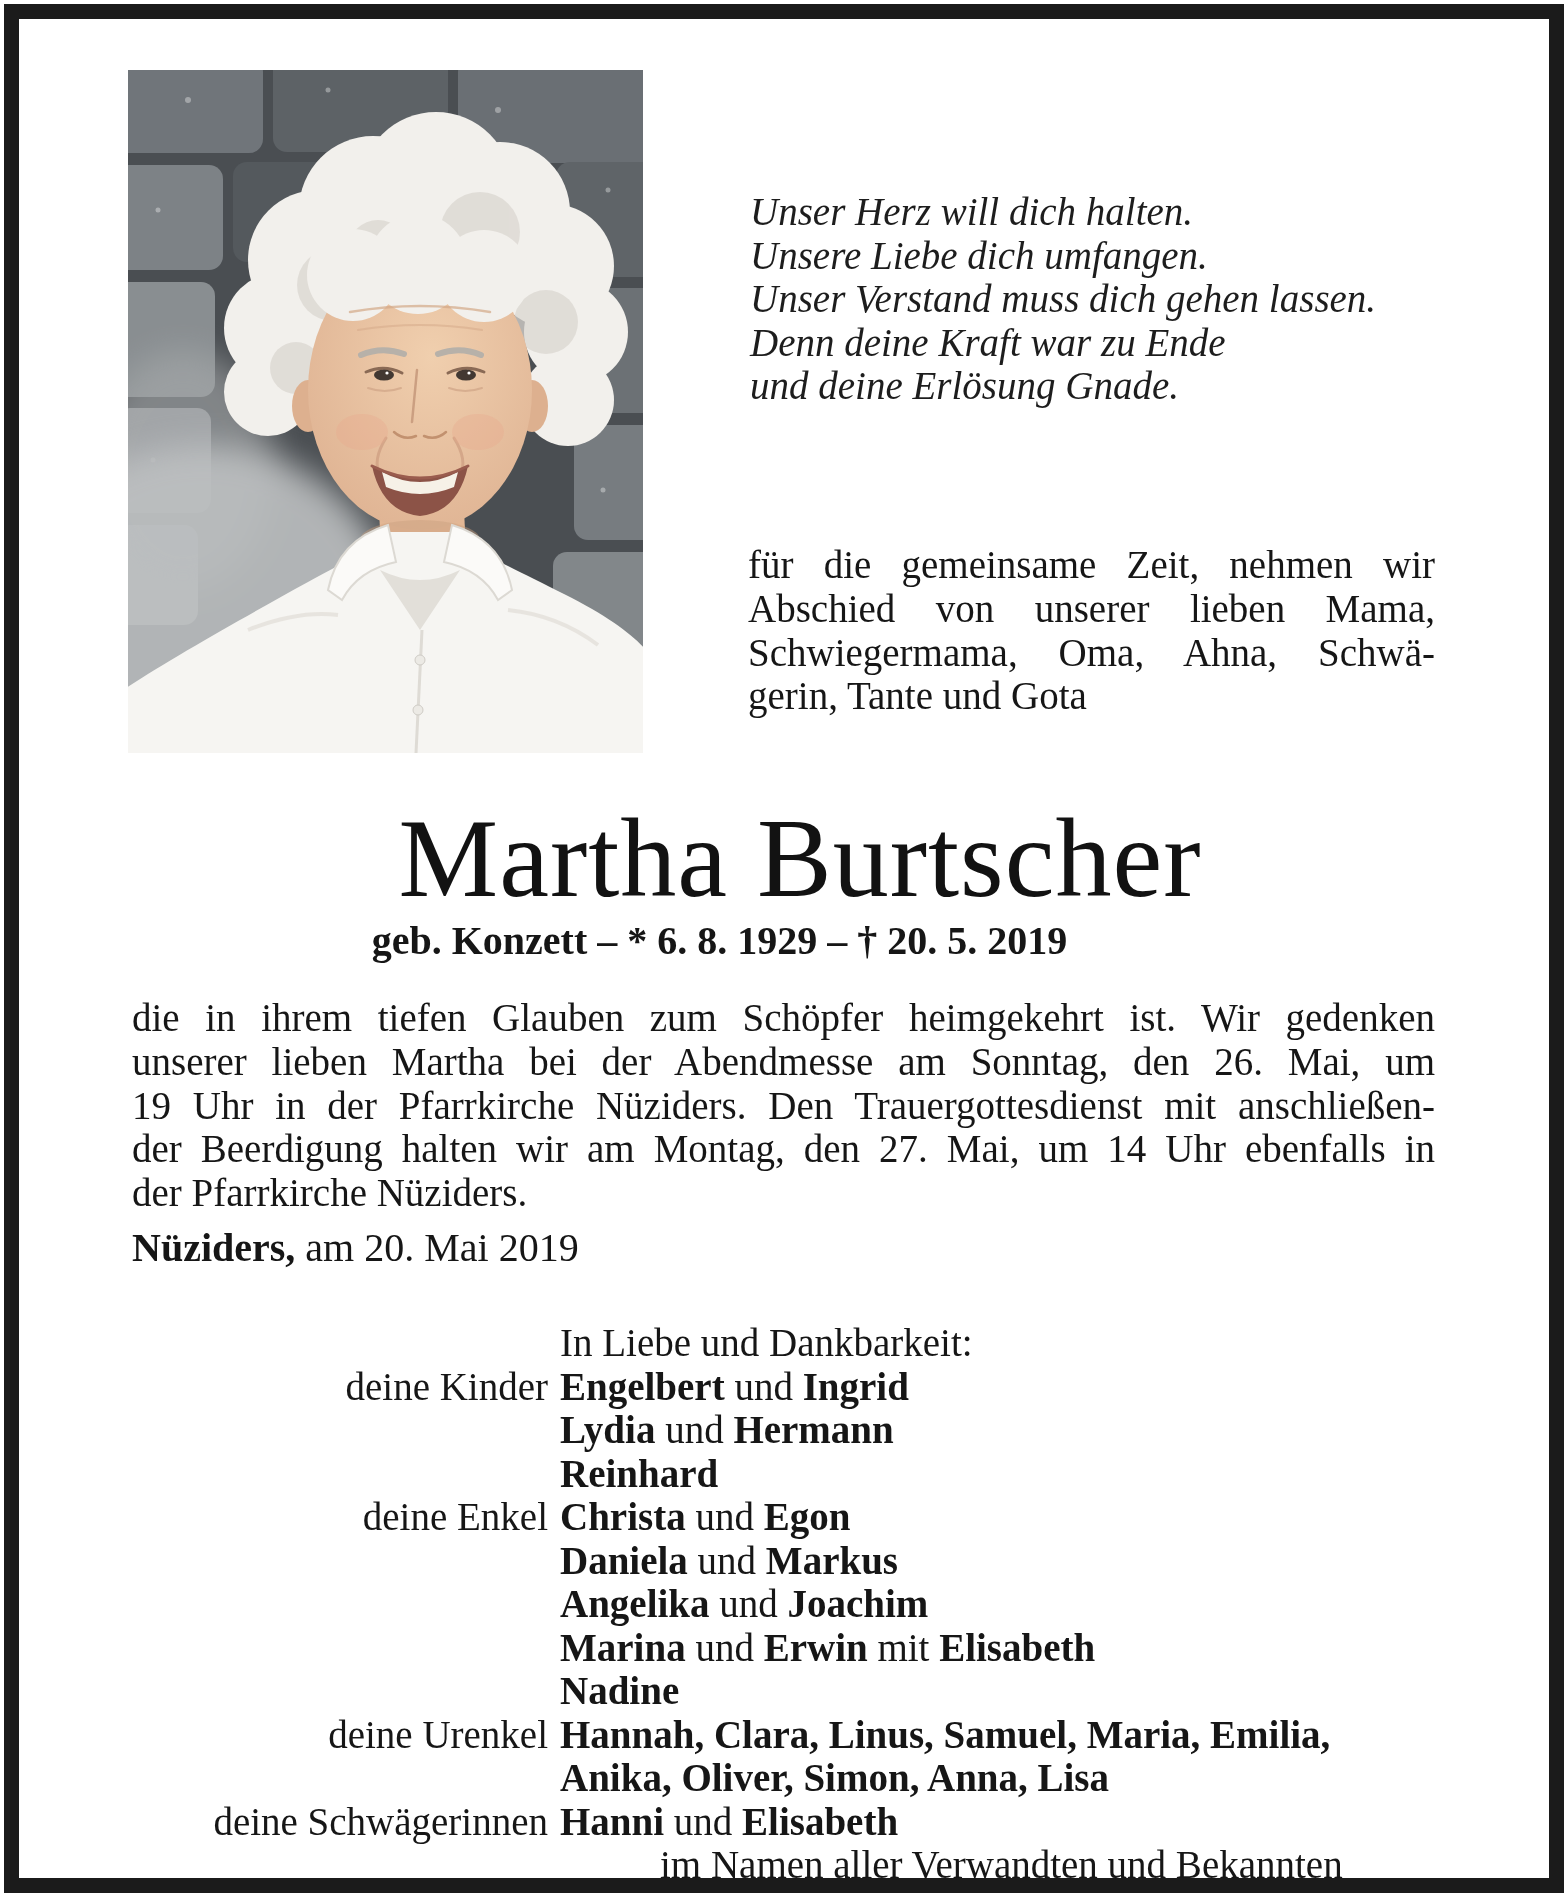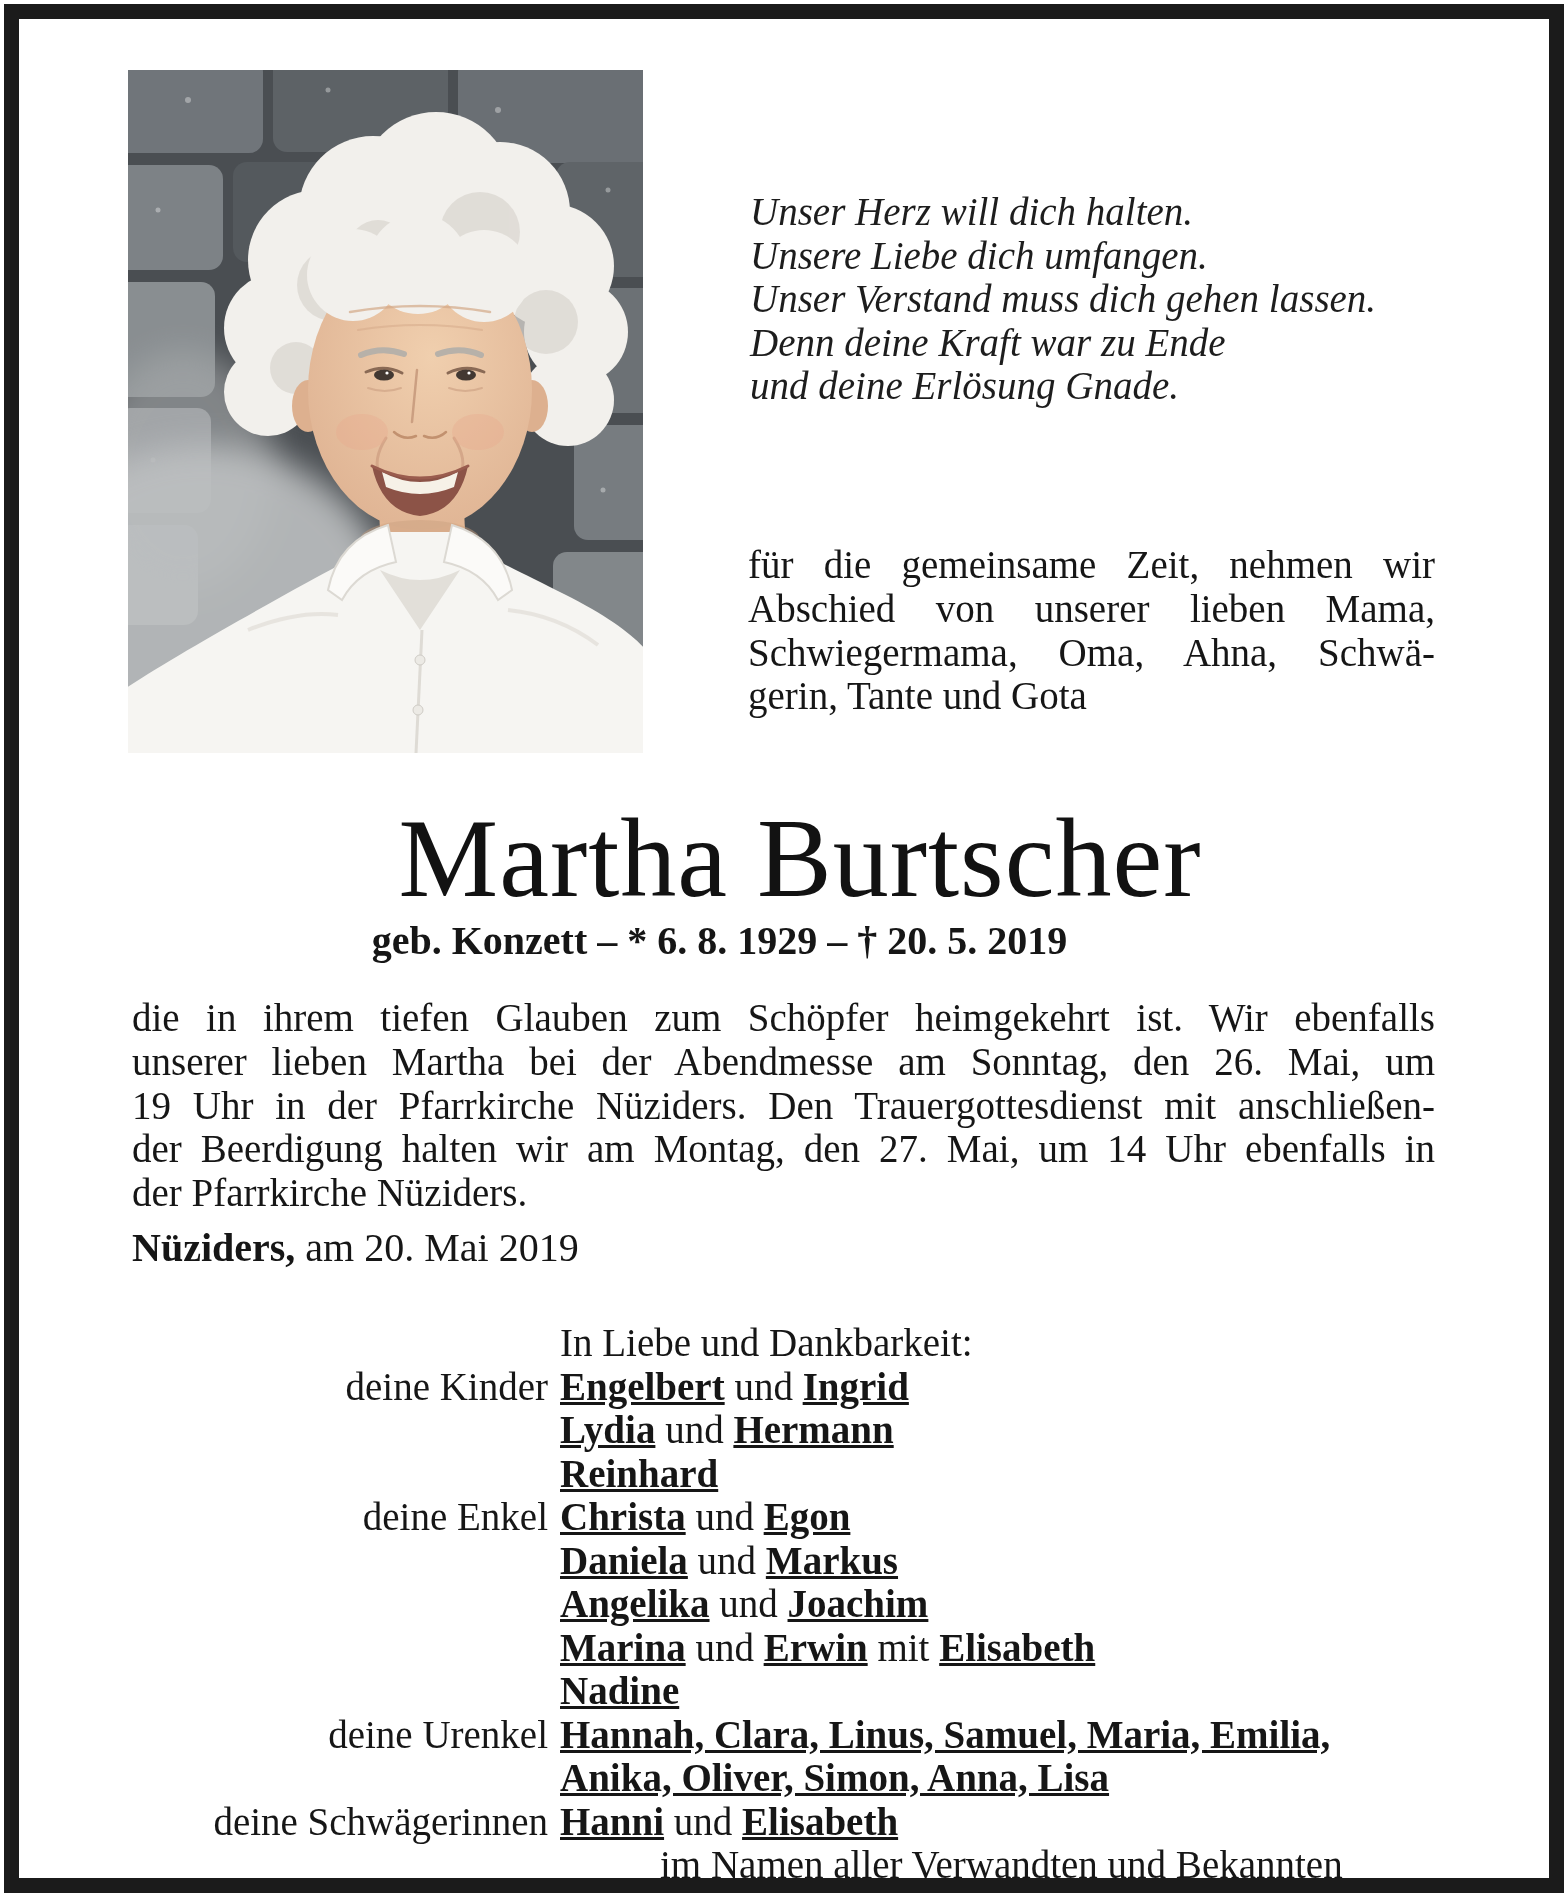--- a/index.html
+++ b/index.html
@@ -21,21 +21,21 @@
   .announce{position:absolute;left:132px;top:996px;width:1303px;
             font-size:39px;line-height:43.8px;}
   .dateline{position:absolute;left:132px;top:1228px;font-size:40px;line-height:40px;}
   .dateline .place{font-weight:bold;}
   .closing{position:absolute;left:132px;top:1300px;width:1303px;
            font-size:39px;line-height:43.5px;margin-top:21px;}
   .closing-heading{padding-left:428px;height:43.5px;}
   .row{display:flex;height:43.5px;align-items:flex-end;}
   .row-label{width:416px;text-align:right;padding-right:12px;flex:0 0 auto;}
   .row-value{flex:1 1 auto;}
-  .row-value .fam{font-weight:bold;text-decoration:underline;}
+  .row-value .fam{font-weight:bold;}
   .footer-line{padding-left:528px;height:43.5px;}
 </style>
 </head>
 <body>
 
 <div class="frame"></div>
 
 <svg class="photo" viewBox="0 0 515 683" xmlns="http://www.w3.org/2000/svg">
   <defs>
     <radialGradient id="skin" cx="0.55" cy="0.38" r="0.8">
@@ -166,21 +166,21 @@
   <div class="jline">Abschied von unserer lieben Mama,</div>
   <div class="jline">Schwiegermama, Oma, Ahna, Schwä-</div>
   <div>gerin, Tante und Gota</div>
 </div>
 
 <h1 class="name">Martha Burtscher</h1>
 
 <div class="subtitle">geb. Konzett – * 6. 8. 1929 – † 20. 5. 2019</div>
 
 <div class="announce">
-  <div class="jline">die in ihrem tiefen Glauben zum Schöpfer heimgekehrt ist. Wir ebenfalls</div>
+  <div class="jline">die in ihrem tiefen Glauben zum Schöpfer heimgekehrt ist. Wir gedenken</div>
   <div class="jline">unserer lieben Martha bei der Abendmesse am Sonntag, den 26. Mai, um</div>
   <div class="jline">19 Uhr in der Pfarrkirche Nüziders. Den Trauergottesdienst mit anschließen-</div>
   <div class="jline">der Beerdigung halten wir am Montag, den 27. Mai, um 14 Uhr ebenfalls in</div>
   <div>der Pfarrkirche Nüziders.</div>
 </div>
 
 <div class="dateline">
   <span class="place">Nüziders,</span><span> am 20. Mai 2019</span>
 </div>
 

